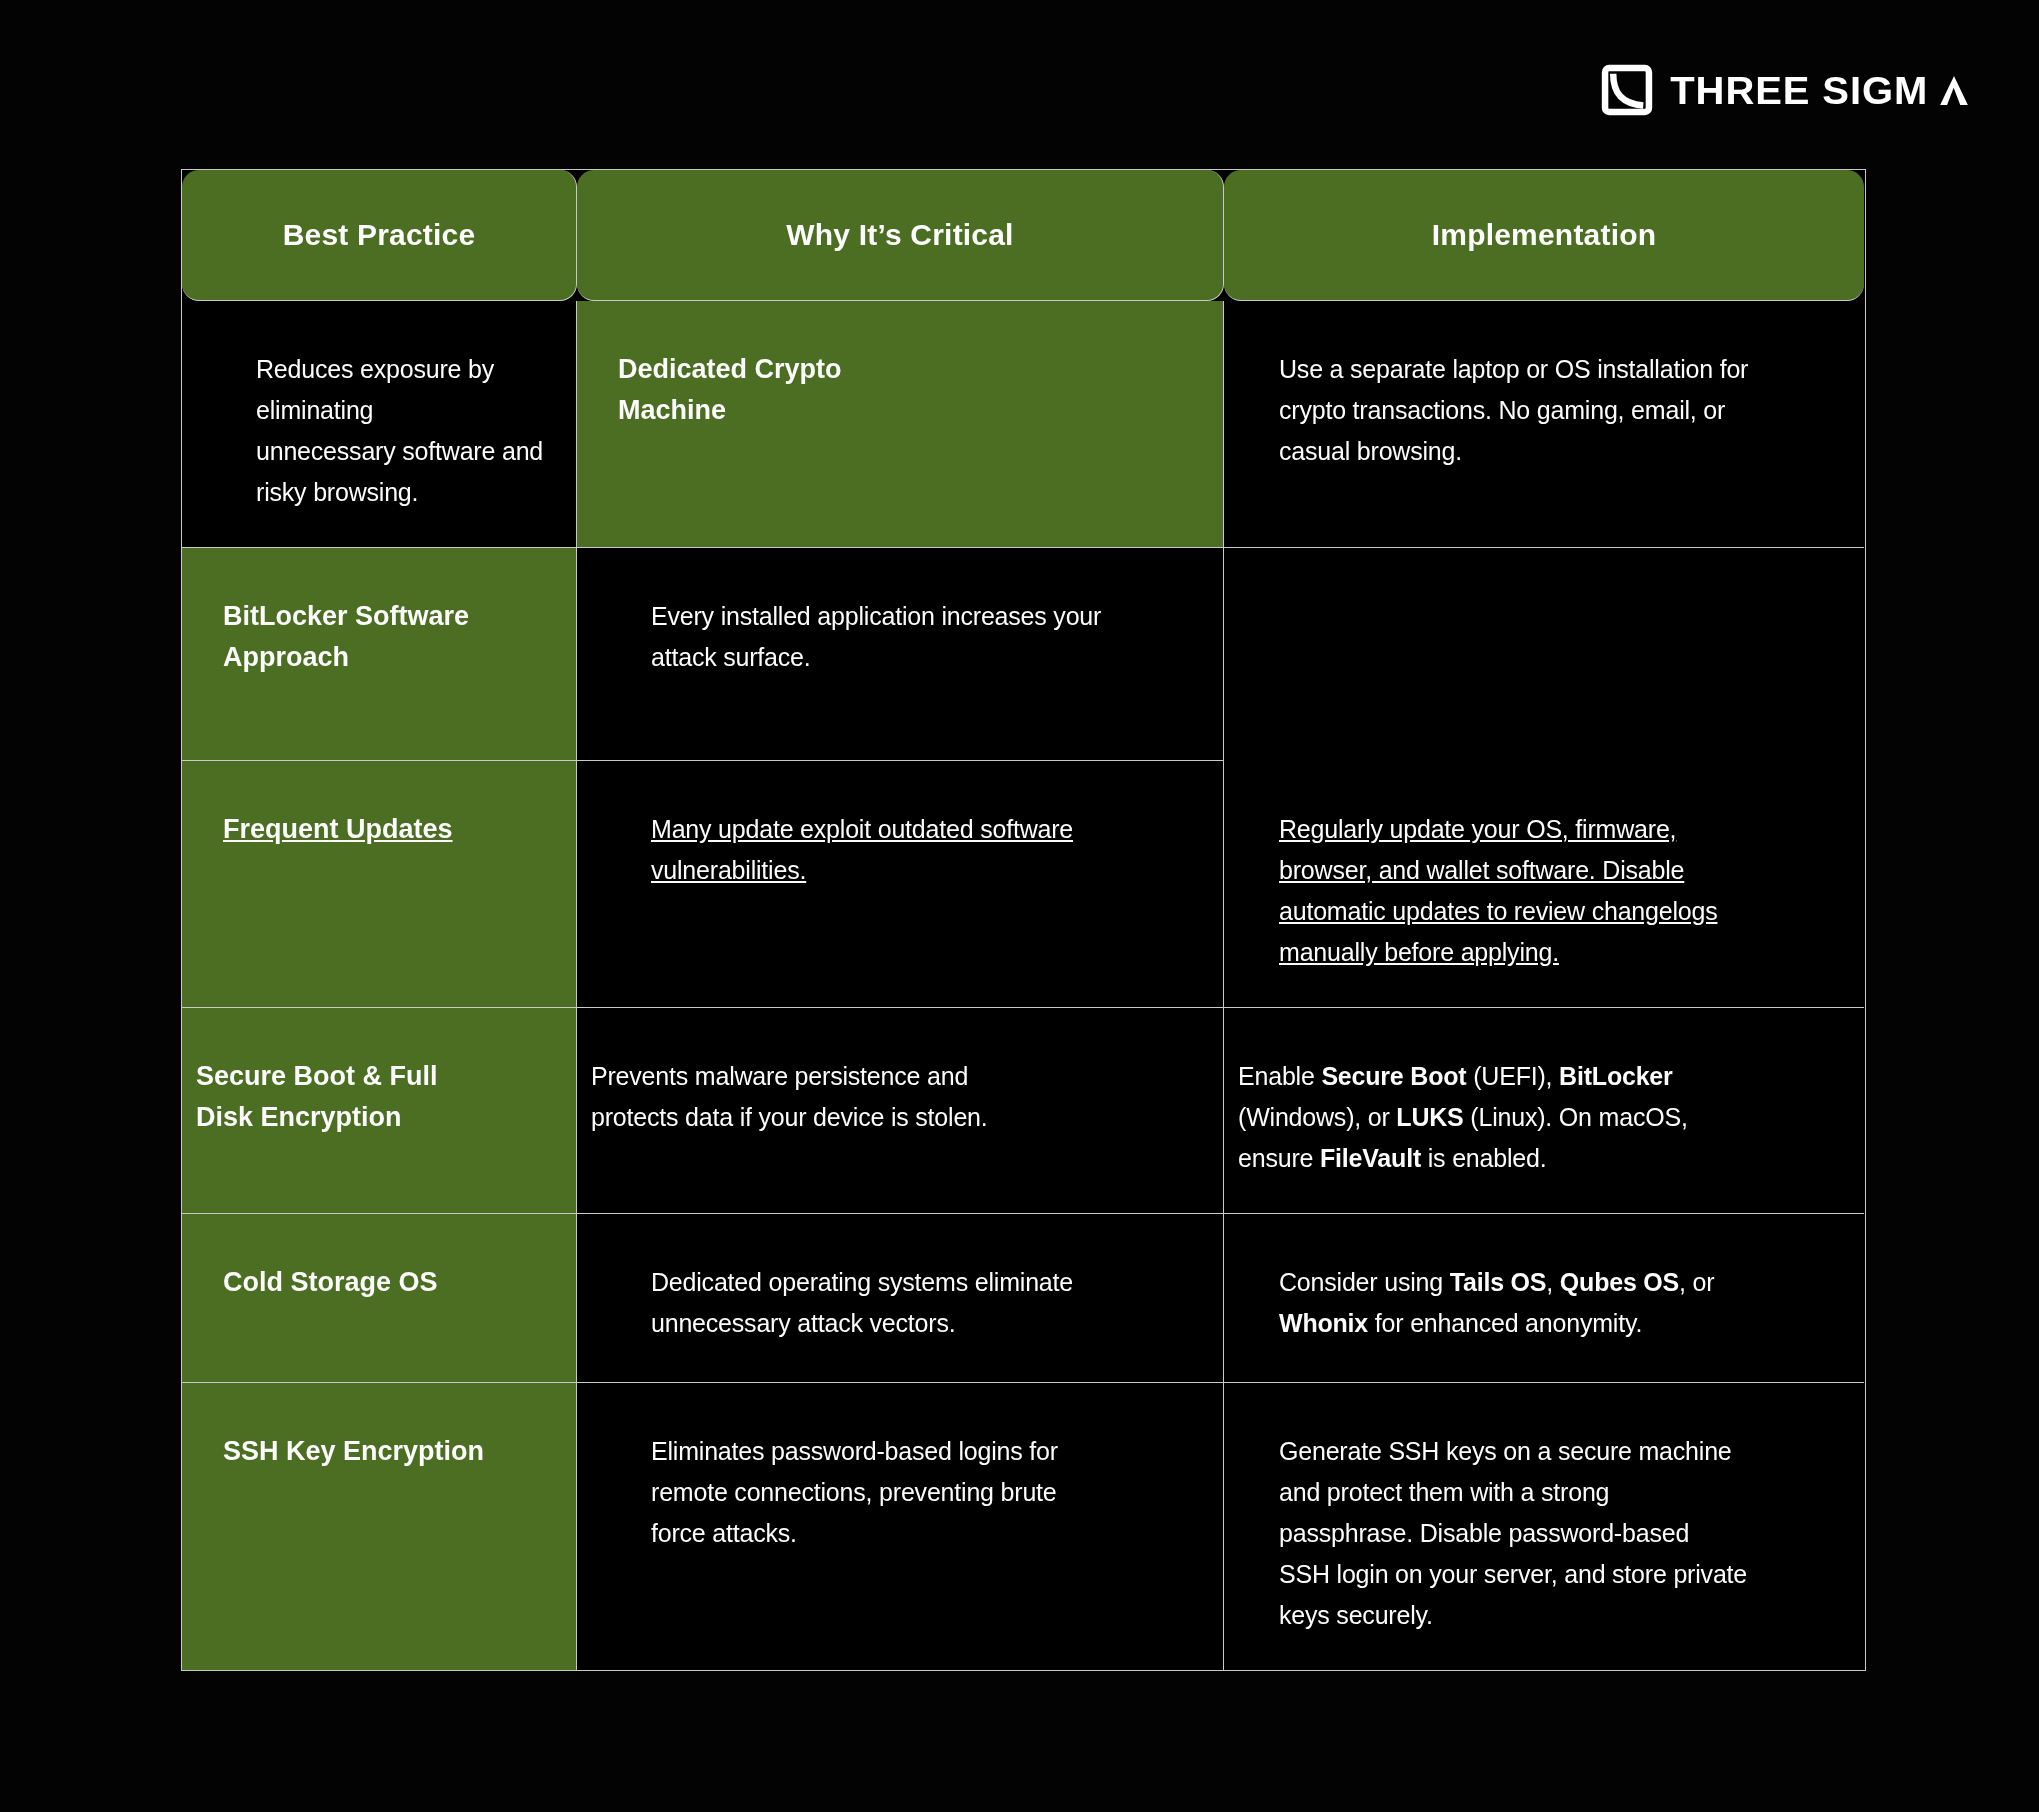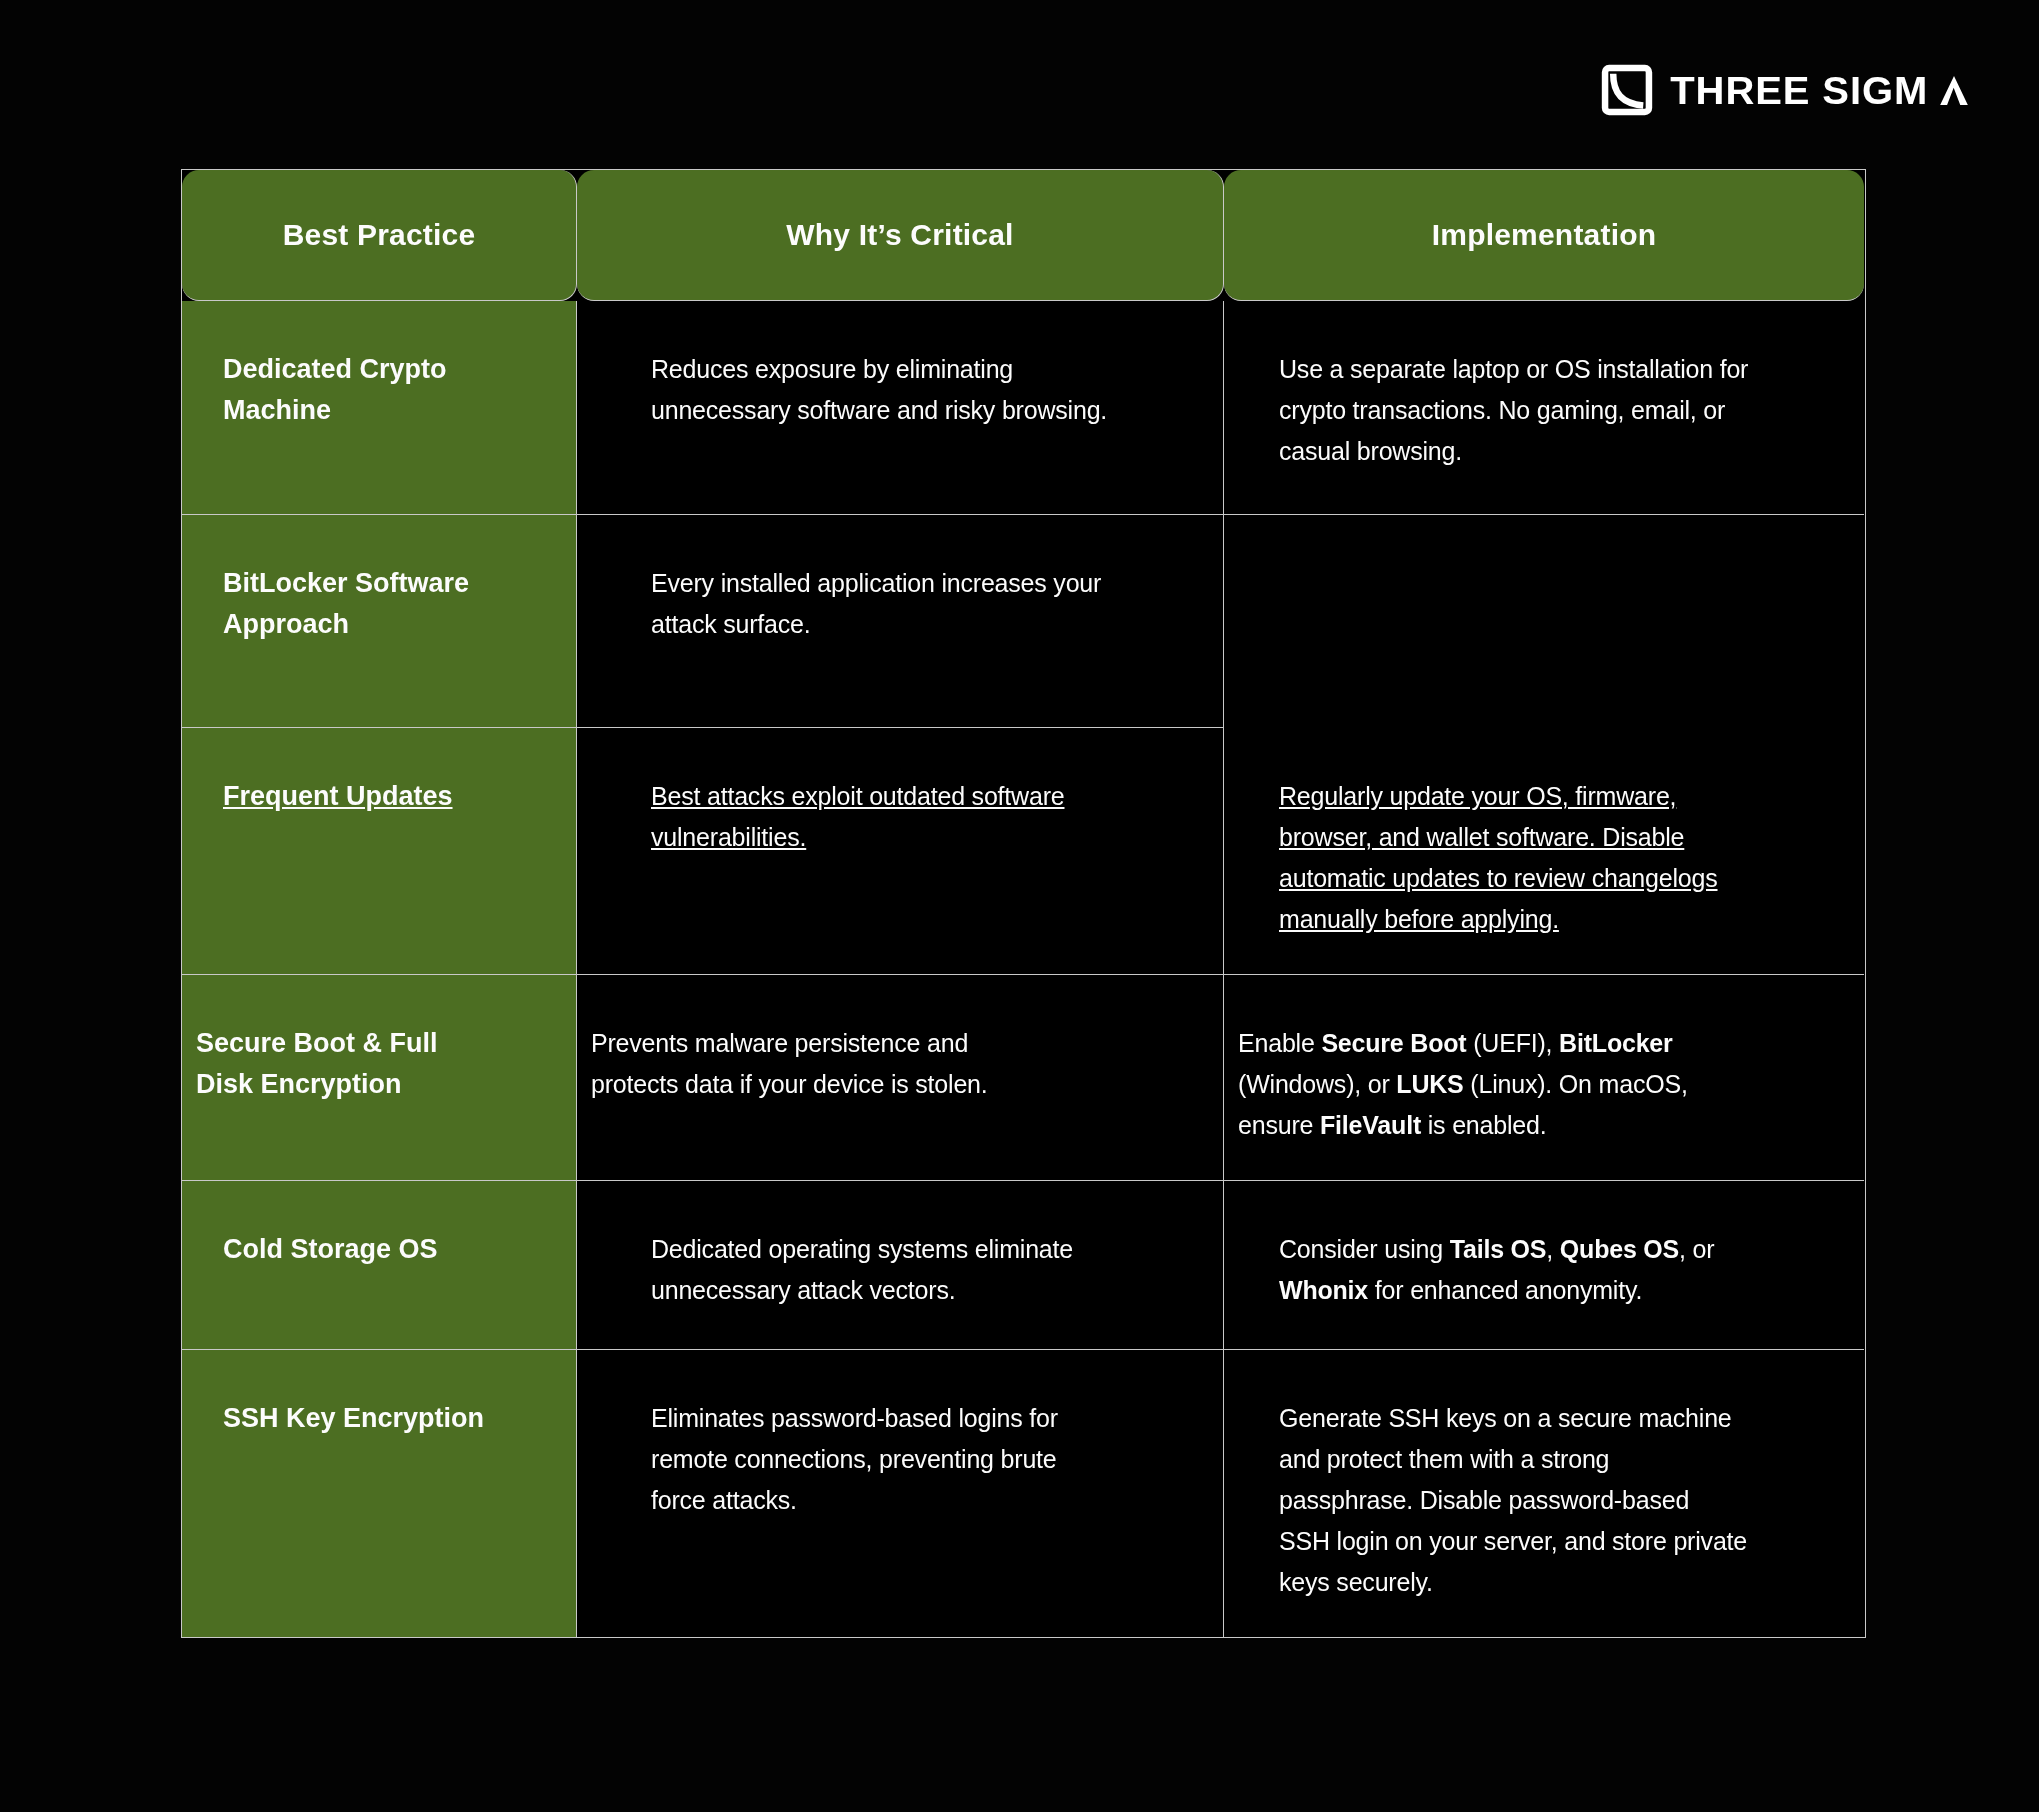--- a/index.html
+++ b/index.html
@@ -95,37 +95,37 @@
   </div>
 
   <div class="table">
     <div class="thead">
       <div class="th">Best Practice</div>
       <div class="th">Why It’s Critical</div>
       <div class="th">Implementation</div>
     </div>
     <div class="tbody">
         <div class="trow">
+          <div class="tcell c2">Reduces exposure by eliminating
+unnecessary software and risky browsing.</div>
           <div class="tcell c1">Dedicated Crypto
 Machine</div>
-          <div class="tcell c2">Reduces exposure by eliminating
-unnecessary software and risky browsing.</div>
           <div class="tcell c3">Use a separate laptop or OS installation for
 crypto transactions. No gaming, email, or
 casual browsing.</div>
         </div>
         <div class="trow">
           <div class="tcell c1">BitLocker Software
 Approach</div>
           <div class="tcell c2">Every installed application increases your
 attack surface.</div>
         </div>
         <div class="trow">
           <div class="tcell c1">Frequent Updates</div>
-          <div class="tcell c2">Best attacks exploit outdated software
+          <div class="tcell c2">Many update exploit outdated software
 vulnerabilities.</div>
           <div class="tcell c3">Regularly update your OS, firmware,
 browser, and wallet software. Disable
 automatic updates to review changelogs
 manually before applying.</div>
         </div>
         <div class="trow">
           <div class="tcell c1">Secure Boot &amp; Full
 Disk Encryption</div>
           <div class="tcell c2">Prevents malware persistence and

